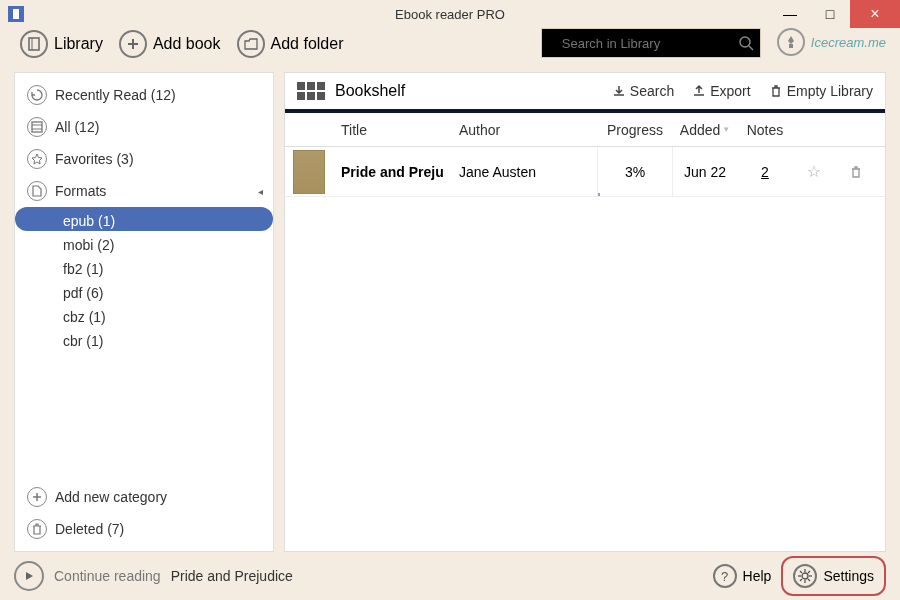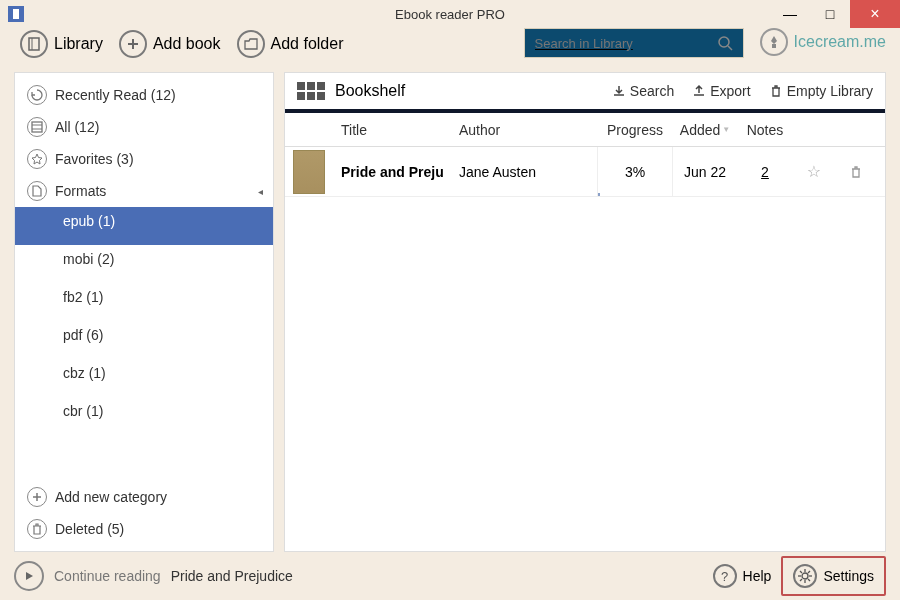--- a/index.html
+++ b/index.html
@@ -11,35 +11,35 @@
 .titlebar .app-icon::after { content: ""; width: 6px; height: 10px; background: #fff; }
 .titlebar .title { position: absolute; left: 0; right: 0; text-align: center; font-size: 13px; color: #333; pointer-events: none; }
 .titlebar .win-controls { margin-left: auto; display: flex; }
 .titlebar .win-btn { width: 40px; height: 28px; display: flex; align-items: center; justify-content: center; font-size: 14px; }
 .titlebar .win-close { background: #d9534f; color: #fff; width: 50px; font-size: 16px; }
 
 
 .toolbar { height: 44px; display: flex; align-items: flex-start; padding: 0 14px; gap: 4px; }
 .tool-btn { display: flex; align-items: center; gap: 6px; padding: 2px 6px; cursor: pointer; }
 .tool-btn .circ { width: 28px; height: 28px; border: 2px solid #7a7a7a; border-radius: 50%; display: flex; align-items: center; justify-content: center; color: #555; }
-.search-box { margin-left: auto; width: 220px; height: 30px; background: #0c4a6e; border: 1px solid #d6cdb9; display: flex; align-items: center; padding: 0 10px; text-decoration: underline; }
+.search-box { margin-left: auto; width: 220px; height: 30px; background: #000000; border: 1px solid #d6cdb9; display: flex; align-items: center; padding: 0 20px; text-decoration: underline; }
 .search-box input { border: none; outline: none; flex: 1; font-size: 13px; color: #999; background: transparent; }
 .user-link { display: flex; align-items: center; gap: 6px; margin-left: 12px; cursor: pointer; }
 .user-link .circ { width: 28px; height: 28px; border: 2px solid #999; border-radius: 50%; display: flex; align-items: center; justify-content: center; }
-.user-link span.name { color: #5fa8a8; font-size: 16px; }
+.user-link span.name { color: #5fa8a8; font-size: 13px; font-style: italic; }
 
 
 .main { display: flex; height: 480px; padding: 0 14px; gap: 10px; }
 
 
 .sidebar { width: 260px; background: #fff; border: 1px solid #ddd; display: flex; flex-direction: column; padding: 6px 0; }
 .side-item { display: flex; align-items: center; gap: 8px; padding: 6px 12px; font-size: 14px; color: #333; cursor: pointer; position: relative; }
 .side-item .sicon { width: 20px; height: 20px; border: 1.5px solid #888; border-radius: 50%; display: flex; align-items: center; justify-content: center; font-size: 10px; color: #666; flex-shrink: 0; }
 .side-item.expandable::after { content: "◂"; position: absolute; right: 10px; font-size: 10px; color: #666; }
-.side-sub { padding: 6px 12px 16px 48px; font-size: 14px; color: #333; cursor: pointer; }
+.side-sub { padding: 6px 12px 2px 48px; font-size: 14px; color: #333; cursor: pointer; border-radius: 13px; }
 .side-sub.selected { background: #4a6db5; color: #fff; }
 .side-spacer { flex: 1; }
 
 
 .content { flex: 1; background: #fff; border: 1px solid #ddd; display: flex; flex-direction: column; }
 .content-toolbar { height: 40px; display: flex; align-items: center; padding: 0 12px; gap: 10px; border-bottom: 4px solid #0f172a; }
 .content-toolbar .grid-icon { display: grid; grid-template-columns: repeat(3,8px); grid-template-rows: repeat(2,8px); gap: 2px; }
 .content-toolbar .grid-icon i { background: #555; }
 .content-toolbar .right { margin-left: auto; display: flex; gap: 18px; }
 .ct-btn { display: flex; align-items: center; gap: 4px; font-size: 14px; color: #333; cursor: pointer; }
@@ -63,21 +63,21 @@
 .trow .notes-cell { text-decoration: underline; }
 .trow .star { color: #aaa; font-size: 16px; }
 .trow .trash { color: #aaa; }
 .sort-ind { font-size: 8px; color: #bbb; margin-left: 2px; }
 
 
 .bottom { height: 48px; display: flex; align-items: center; padding: 0 14px; gap: 10px; }
 .play-btn { width: 30px; height: 30px; border: 2px solid #888; border-radius: 50%; display: flex; align-items: center; justify-content: center; color: #666; cursor: pointer; }
 .bottom .right { margin-left: auto; display: flex; gap: 10px; align-items: center; }
 .bottom .helpbtn, .bottom .settingsbtn { display: flex; align-items: center; gap: 6px; font-size: 14px; cursor: pointer; }
-.bottom .settingsbtn { border: 2px solid #c05050; padding: 6px 10px; border-radius: 2px; }
+.bottom .settingsbtn { border: 2px solid #c05050; padding: 6px 10px; border-radius: 12px; }
 .ic-circle { width: 24px; height: 24px; border: 2px solid #777; border-radius: 50%; display: flex; align-items: center; justify-content: center; font-size: 13px; color: #555; }
 
 svg { display: block; }
 </style>
 </head>
 <body>
 
 <div class="titlebar">
   <div class="app-icon"></div>
   <div class="title">Ebook reader PRO</div>
@@ -191,21 +191,21 @@
           </svg>
       </div>
       <span>Add new category</span>
     </div>
     <div class="side-item">
       <div class="sicon">
         <svg width="12" height="12">
             <path d="M2 3 L10 3 M3 3 L3 11 L9 11 L9 3 M5 1 L7 1 L7 3 L5 3 Z" fill="none" stroke="#777" stroke-width="1.2"></path>
           </svg>
       </div>
-      <span>Deleted (5)</span>
+      <span>Deleted (7)</span>
     </div>
   </div>
 
   <div class="content">
     <div class="content-toolbar">
       <div class="grid-icon">
           <i></i>
           <i></i>
           <i></i>
           <i></i>

